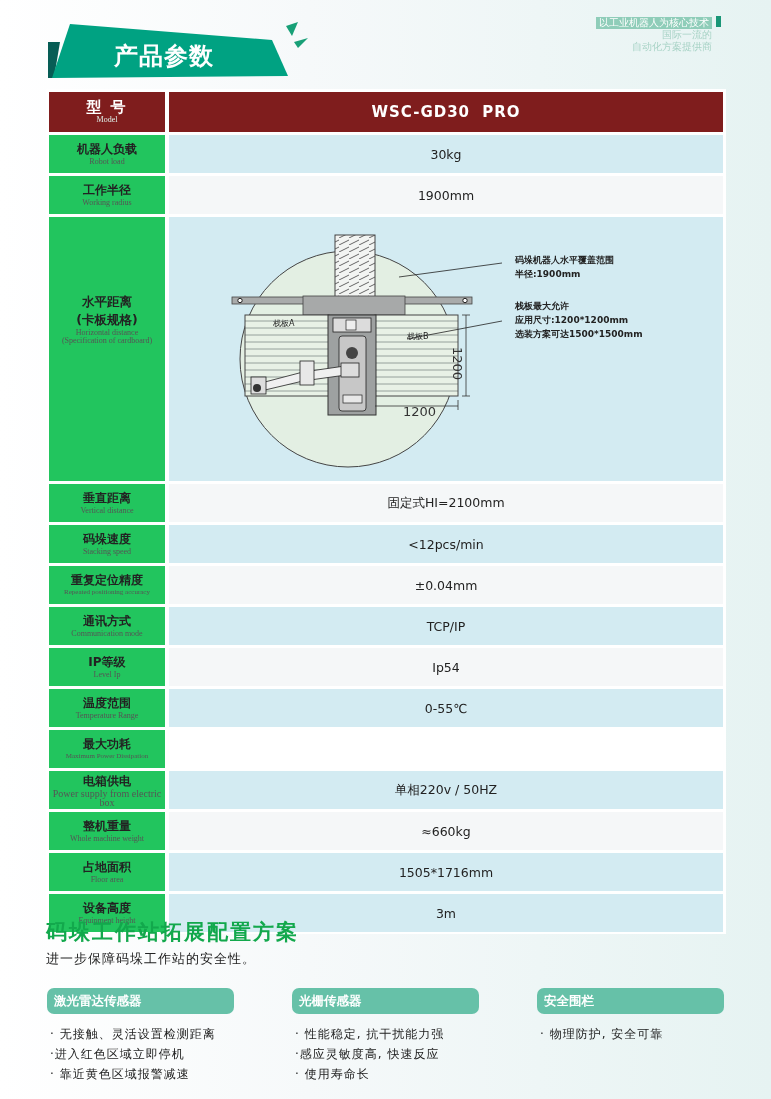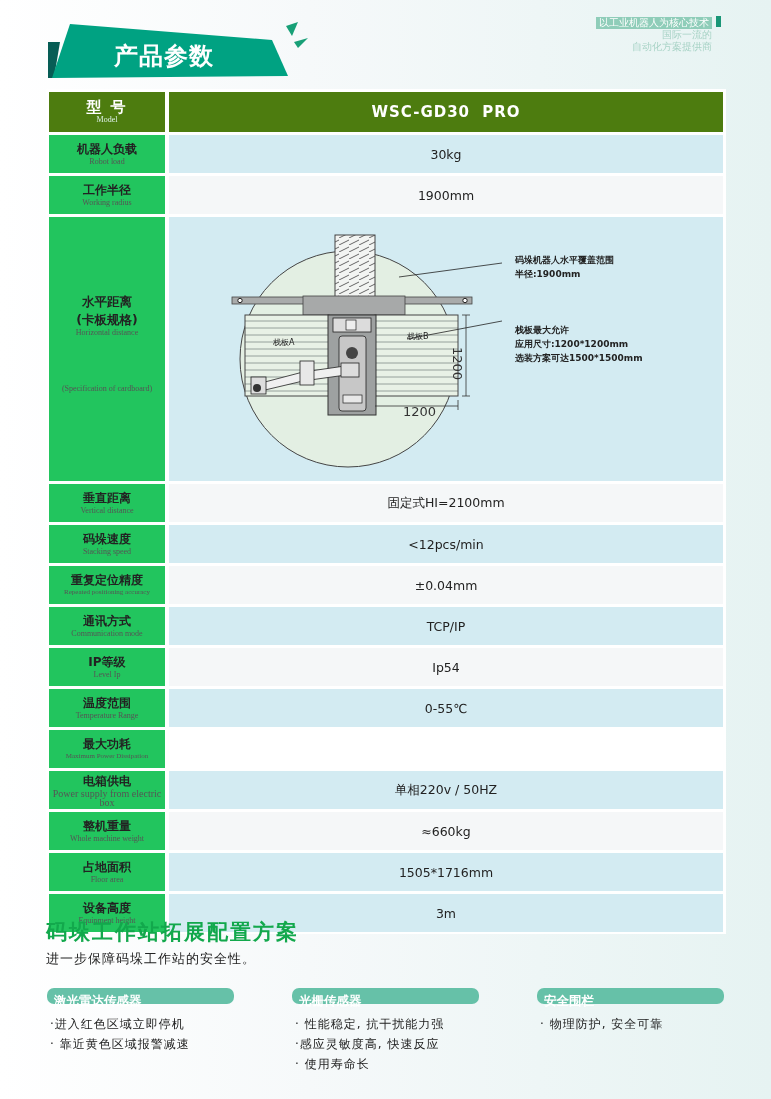--- a/index.html
+++ b/index.html
@@ -31,39 +31,39 @@
   .row:last-child { margin-bottom: 0; }
   .lbl {
     width: 116px; background: #22c55e; display: flex; flex-direction: column;
     align-items: center; justify-content: center; text-align: center; margin-right: 4px;
   }
   .lbl-cn { font-size: 12px; font-weight: bold; color: #222; line-height: 15px; }
   .lbl-en { font-family: "Liberation Serif", "DejaVu Serif", serif; font-size: 8px; color: #555; line-height: 9px; }
   .val { flex: 1; display: flex; align-items: center; justify-content: center; font-size: 12.5px; color: #222; }
   .row.alt .val { background: #d3ebf2; }
   .row.plain .val { background: #f5f7f8; }
-  .row.head .lbl, .row.head .val { background: #4d7c0f; }
+  .row.head .lbl, .row.head .val { background: #7f1d1d; }
   .row.head .lbl-cn { color: #fff; font-size: 15px; letter-spacing: 2px; }
   .row.head .lbl-en { color: #e0f3ec; }
   .row.head .val { color: #fff; font-weight: bold; font-size: 15px; letter-spacing: 1px; word-spacing: 6px; }
   .h38 { height: 38px; }
   .h42 { height: 40px; }
   .tall { height: 264px; }
   .tall .val { position: relative; display: block; }
   .diagram { position: absolute; left: 0; top: 0; }
   .ann { position: absolute; font-size: 9px; font-weight: bold; color: #222; line-height: 14px; }
   .dim { position: absolute; font-size: 13px; color: #333; }
 
   
   .sec-title { position: absolute; left: 46px; top: 918px; color: #12a84c; font-size: 21px; font-weight: bold; letter-spacing: 2px; }
   .sec-sub { position: absolute; left: 46px; top: 950px; font-size: 13px; color: #222; letter-spacing: 1px; }
   .feature { position: absolute; top: 988px; width: 187px; }
   .feature-head {
     background: #66c1a8; color: #fff; font-size: 12.5px; font-weight: bold;
-    height: 16px; line-height: 26px; padding-left: 7px; border-radius: 7px;
+    height: 26px; line-height: 26px; padding-left: 7px; border-radius: 7px;
   }
   .feature-list { list-style: none; margin-top: 10px; padding-left: 3px; }
   .feature-list li { font-size: 12px; color: #222; line-height: 20px; letter-spacing: 1px; }
 </style>
 </head>
 <body>
 
 <div class="banner">
   <svg width="265" height="60">
     <polygon points="0,20 12,20 6,56 0,56" fill="#075d55"></polygon>
@@ -102,21 +102,21 @@
         <div class="lbl-en">Working radius</div>
       </div>
     <div class="val">1900mm</div>
   </div>
 
   <div class="row alt tall">
     <div class="lbl" style="justify-content:flex-start;padding-top:76px;">
       <div class="lbl-cn" style="font-size:12.5px;line-height:18px;">水平距离</div>
       <div class="lbl-cn" style="font-size:12.5px;line-height:18px;">(卡板规格)</div>
       <div class="lbl-en" style="line-height:8px;">Horizontal distance</div>
-      <div class="lbl-en" style="line-height:8px;margin-top:48px;">(Specification of cardboard)</div>
+      <div class="lbl-en" style="line-height:8px;">(Specification of cardboard)</div>
     </div>
     <div class="val">
       <svg class="diagram" width="557" height="264" viewBox="0 0 557 264">
         <defs>
           <pattern id="stripes" width="10" height="7" patternUnits="userSpaceOnUse">
             <rect width="10" height="7" fill="#e8f1e6"></rect>
             <line x1="0" y1="6" x2="10" y2="6" stroke="#7f8a86" stroke-width="0.8"></line>
           </pattern>
           <pattern id="conv" width="10" height="7" patternUnits="userSpaceOnUse">
             <rect width="10" height="7" fill="#f2f4f2"></rect>
@@ -152,29 +152,29 @@
 
         <line x1="297" y1="98" x2="297" y2="179" stroke="#333" stroke-width="0.8"></line>
         <line x1="293" y1="98" x2="301" y2="98" stroke="#333" stroke-width="0.8"></line>
         <line x1="293" y1="179" x2="301" y2="179" stroke="#333" stroke-width="0.8"></line>
         <line x1="206" y1="189" x2="289" y2="189" stroke="#333" stroke-width="0.8"></line>
         <line x1="289" y1="183" x2="289" y2="193" stroke="#333" stroke-width="0.8"></line>
 
         <line x1="230" y1="60" x2="333" y2="46" stroke="#222" stroke-width="0.8"></line>
         <line x1="238" y1="122" x2="333" y2="104" stroke="#222" stroke-width="0.8"></line>
       </svg>
-      <div class="ann" style="left:104px;top:119px;font-weight:normal;font-size:8px;">栈板A</div>
+      <div class="ann" style="left:104px;top:100px;font-weight:normal;font-size:8px;">栈板A</div>
       <div class="ann" style="left:238px;top:113px;font-weight:normal;font-size:8px;">栈板B</div>
       <div class="dim" style="left:234px;top:187px;">1200</div>
       <div class="dim" style="left:296px;top:130px;transform:rotate(90deg);transform-origin:left top;">1200</div>
       <div class="ann" style="left:346px;top:36px;">
         <div>码垛机器人水平覆盖范围</div>
         <div>半径:1900mm</div>
       </div>
-      <div class="ann" style="left:346px;top:106px;">
+      <div class="ann" style="left:346px;top:82px;">
         <div>栈板最大允许</div>
         <div>应用尺寸:1200*1200mm</div>
         <div>选装方案可达1500*1500mm</div>
       </div>
     </div>
   </div>
 
   <div class="row plain h38">
     <div class="lbl">
         <div class="lbl-cn">垂直距离</div>
@@ -252,20 +252,21 @@
     <div class="val">3m</div>
   </div>
 </div>
 
 <div class="sec-title">码垛工作站拓展配置方案</div>
 <div class="sec-sub">进一步保障码垛工作站的安全性。</div>
 
 <div class="feature" style="left:47px;">
   <div class="feature-head">激光雷达传感器</div>
   <ul class="feature-list">
+    <li>· 无接触、灵活设置检测距离</li>
     <li>·进入红色区域立即停机</li>
     <li>· 靠近黄色区域报警减速</li>
   </ul>
 </div>
 <div class="feature" style="left:292px;">
   <div class="feature-head">光栅传感器</div>
   <ul class="feature-list">
     <li>· 性能稳定, 抗干扰能力强</li>
     <li>·感应灵敏度高, 快速反应</li>
     <li>· 使用寿命长</li>

